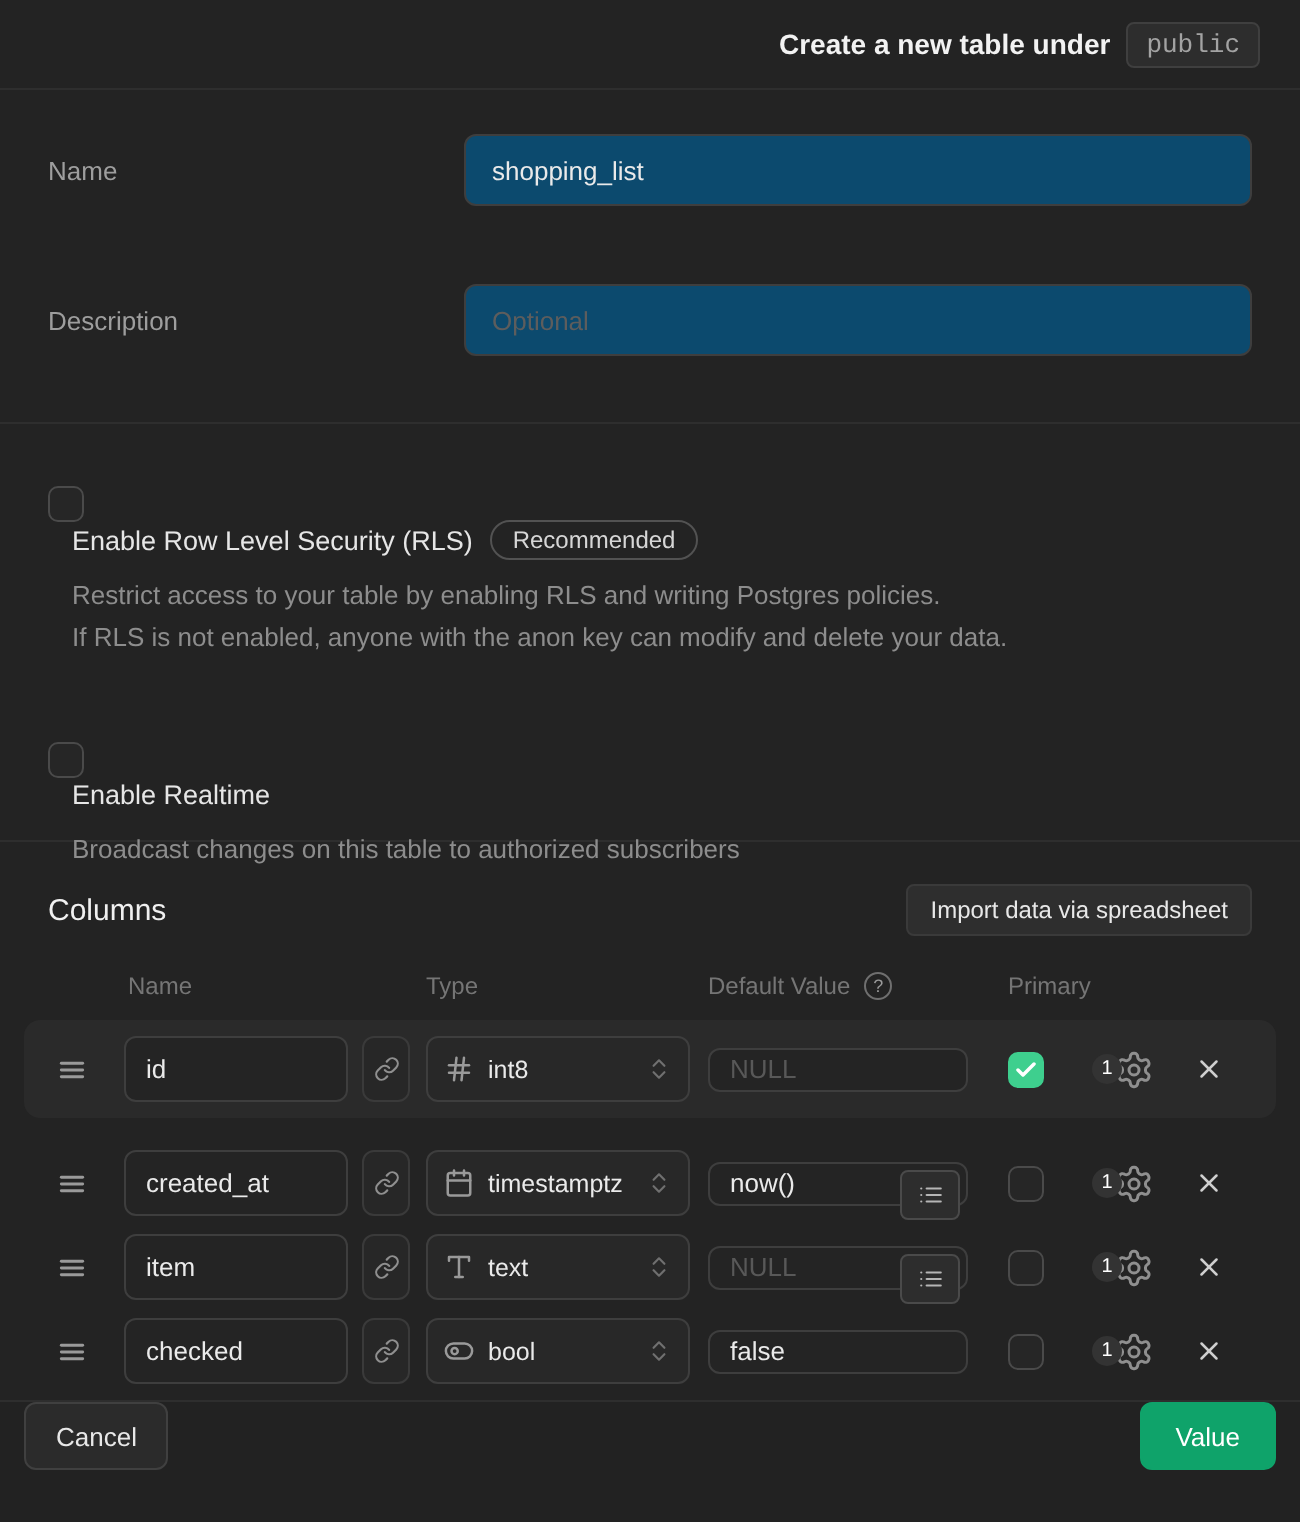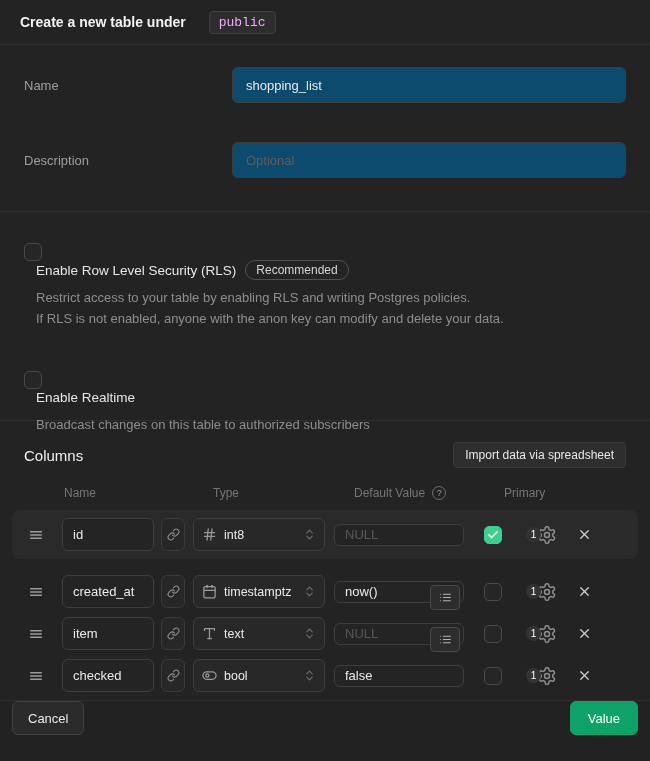--- a/index.html
+++ b/index.html
@@ -8,27 +8,27 @@
     width:650px; height:761px; overflow:hidden;
     background:#232323; color:#ededed;
     font-family:"Liberation Sans", sans-serif;
     -webkit-font-smoothing:antialiased;
   }
   .dialog { width:650px; height:761px; display:flex; flex-direction:column; }
 
   
   .panel-header {
     height:45px; flex:0 0 45px; display:flex; align-items:center;
-    padding:0 20px; border-bottom:1px solid #2e2e2e; gap:23px;
+    padding:0 20px; border-bottom:1px solid #2e2e2e; gap:8px;justify-content:flex-end;
   }
   .panel-title { font-size:14px; font-weight:700; margin:0; color:#f2f2f2; }
   .schema-badge {
     font-family:"Liberation Mono", monospace; font-size:13px;
     background:#2d2d2d; border:1px solid #3f3f3f; border-radius:4px;
-    padding:3px 9px; color:#f0abfc;
+    padding:3px 9px; color:#a3a3a3;
   }
 
   
   .sec-basic { height:167px; flex:0 0 167px; padding:22px 24px 0; border-bottom:1px solid #2e2e2e; }
   .field-row { display:flex; align-items:center; }
   .field-row + .field-row { margin-top:39px; }
   .field-row label { width:208px; flex:0 0 208px; color:#9e9e9e; font-size:13px; }
   .text-input {
     flex:1; height:36px; background:#0c4a6e; border:1px solid #3e3e3e;
     border-radius:6px; padding:0 13px; color:#eaeaea; font-size:13px;
@@ -75,21 +75,21 @@
   }
   .help-icon::before { content:"?"; }
 
   .rows { margin-top:8px; }
   .col-row { display:flex; align-items:center; height:33px; margin:9px 12px; padding:0 2px; }
   .col-row.highlight { height:49px; margin:0 12px; background:#2a2a2a; border-radius:8px; }
   .col-row.after-highlight { margin-top:16px; }
 
   .drag { width:20px; margin-left:14px; color:#9a9a9a; display:flex; cursor:grab; }
   .cell-name {
-    width:92px; height:33px; margin-left:14px; background:#242424;
+    width:112px; height:33px; margin-left:14px; background:#242424;
     border:1px solid #3e3e3e; border-radius:6px; padding:0 10px;
     font-size:13px; color:#eaeaea; font-family:inherit; outline:none;
   }
   .link-btn {
     width:24px; height:33px; margin-left:7px; background:#272727;
     border:1px solid #3a3a3a; border-radius:6px; display:flex;
     align-items:center; justify-content:center; color:#8f8f8f; cursor:pointer; padding:0;
   }
   .type-select {
     width:132px; height:33px; margin-left:8px; background:#282828;

